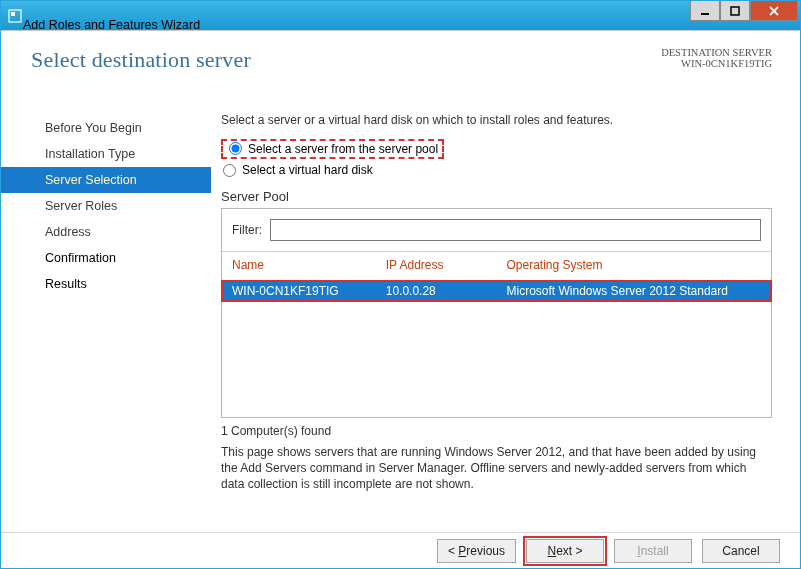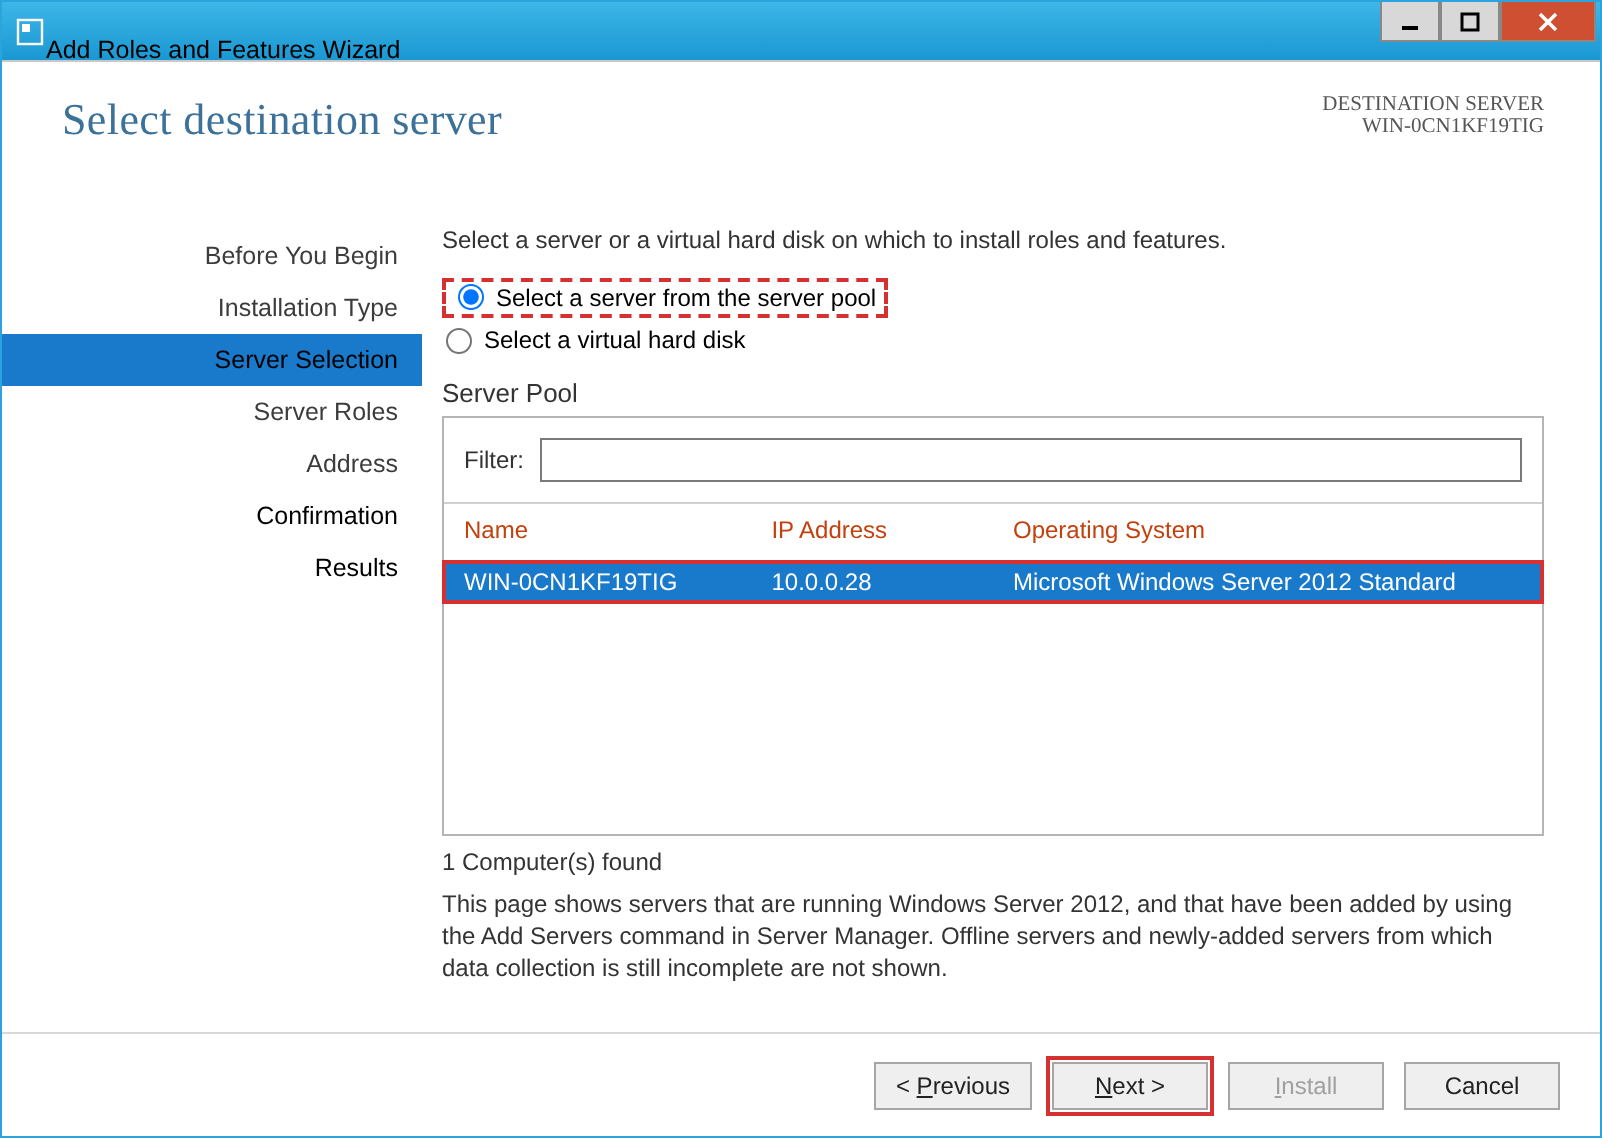--- a/index.html
+++ b/index.html
@@ -14,23 +14,23 @@
   .win-btn.min, .win-btn.max { background: #d8d8d8; }
   .win-btn svg { display: block; }
 
   .client { flex: 1; background: #fff; display: flex; flex-direction: column; border-top: 1px solid #c8c8c8; }
   .header-row { padding: 16px 28px 0 30px; display: flex; align-items: flex-start; height: 70px; font-family: Liberation Serif, serif; }
   .page-title { font-size: 22px; font-weight: 300; color: #3c7199; letter-spacing: 0.2px; }
   .dest-block { margin-left: auto; text-align: right; font-size: 10.5px; color: #555; }
   .dest-label { text-transform: uppercase; }
 
   .body-row { flex: 1; display: flex; padding: 0 0 0 0; }
-  .sidebar { width: 210px; padding-top: 14px; text-align: right; }
+  .sidebar { width: 210px; padding-top: 14px; }
   .sidebar-item { padding: 6px 12px 6px 44px; font-size: 12.5px; color: #3c3c3c; cursor: default; }
-  .sidebar-item.selected { background: #1979ca; color: #000000; }
+  .sidebar-item.selected { background: #1979ca; color: #fef9c3; }
   .sidebar-item.disabled { color: #000000; }
 
   .main { flex: 1; padding: 12px 28px 0 10px; display: flex; flex-direction: column; }
   .instruction { font-size: 12px; color: #333; margin-bottom: 10px; }
 
   .radio-row { display: flex; align-items: center; gap: 6px; font-size: 12px; padding: 2px 0; }
   .radio-row input { margin-left: 2px; }
   .radio-highlight { border: 2px dashed #d53131; padding: 1px 4px; display: inline-flex; align-items: flex-start; gap: 6px; }
 
   .pool-label { margin-top: 10px; font-size: 13px; color: #333; }
@@ -41,21 +41,21 @@
 
   .tbl { width: 100%; border-collapse: collapse; }
   .tbl th { text-align: left; font-weight: normal; color: #c2410c; font-size: 12px; padding: 6px 10px 8px; border-bottom: 1px solid #d0d0d0; }
   .tbl td { font-size: 12px; padding: 3px 10px; color: #fff; background: #1979ca; }
   .row-wrap { outline: 2px solid #d53131; outline-offset: -1px; }
   .tbl-body-space { height: 116px; }
 
   .count-text { margin-top: 6px; font-size: 12px; color: #333; }
   .info-text { margin-top: 6px; font-size: 12px; color: #333; line-height: 1.35; }
 
-  .footer { height: 52px; border-top: 1px solid #d8d8d8; display: flex; align-items: center; justify-content: flex-end; padding: 0 20px; gap: 10px; margin-top: 4px; }
+  .footer { height: 36px; border-top: 1px solid #d8d8d8; display: flex; align-items: center; justify-content: flex-end; padding: 0 20px; gap: 10px; margin-top: 4px; }
   .btn { min-width: 78px; height: 24px; background: #efefef; border: 1px solid #a6a6a6; font-size: 12px; color: #222; padding: 0 10px; cursor: default; }
   .btn.disabled { color: #a0a0a0; }
   .btn.highlight { outline: 2px solid #d53131; outline-offset: 1px; }
   .u { text-decoration: underline; }
 </style>
 </head>
 <body>
 
 <div class="window">
 

